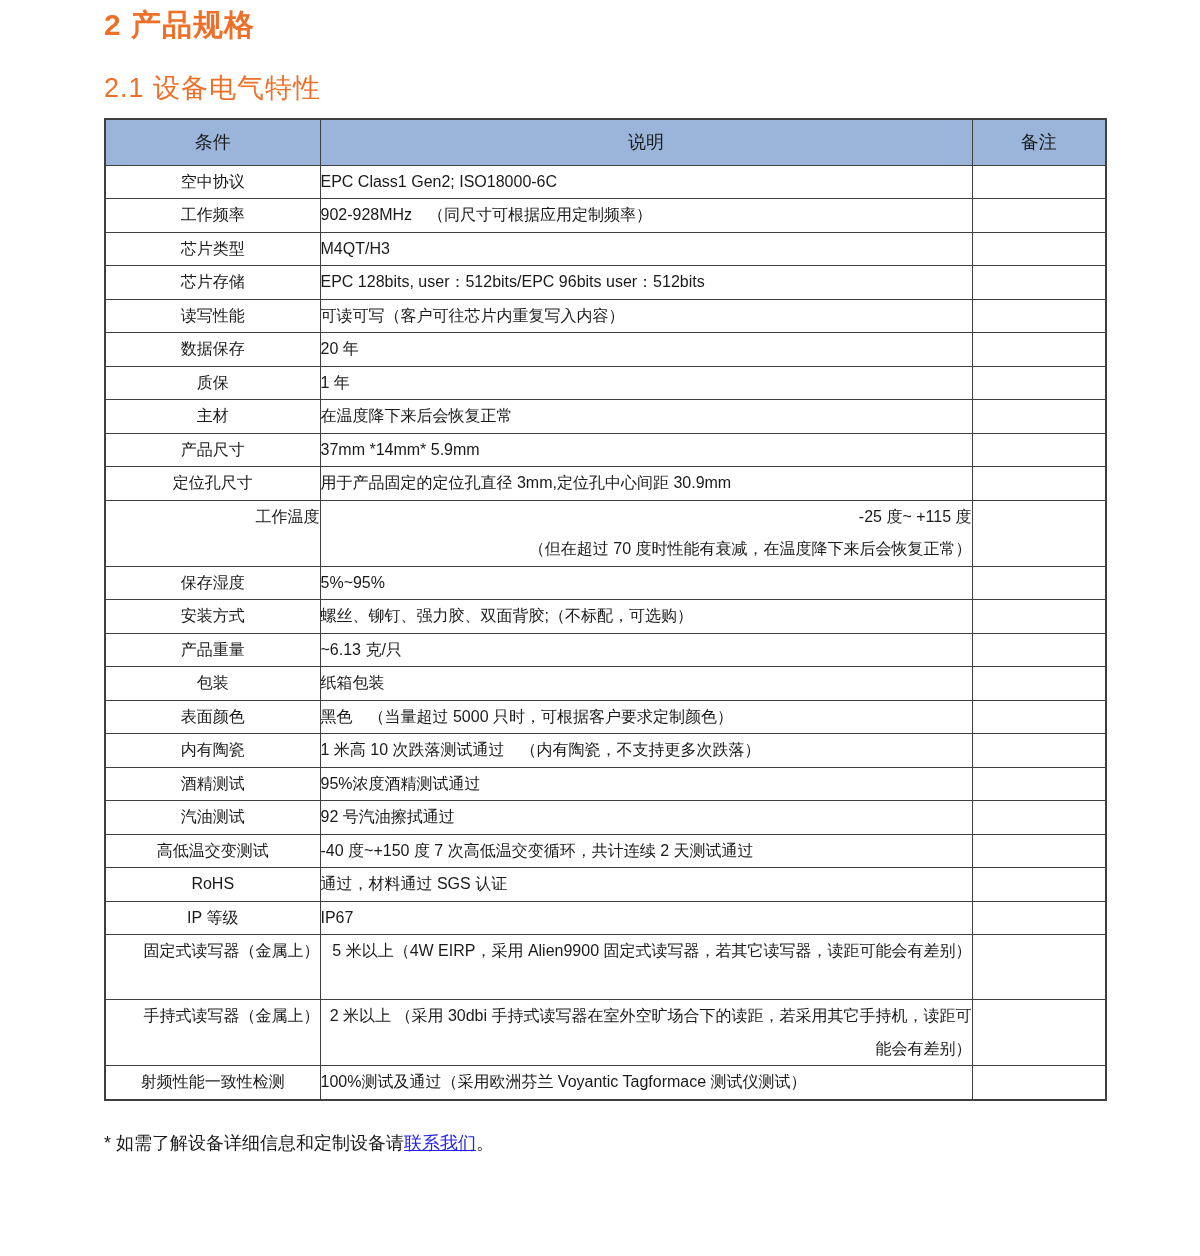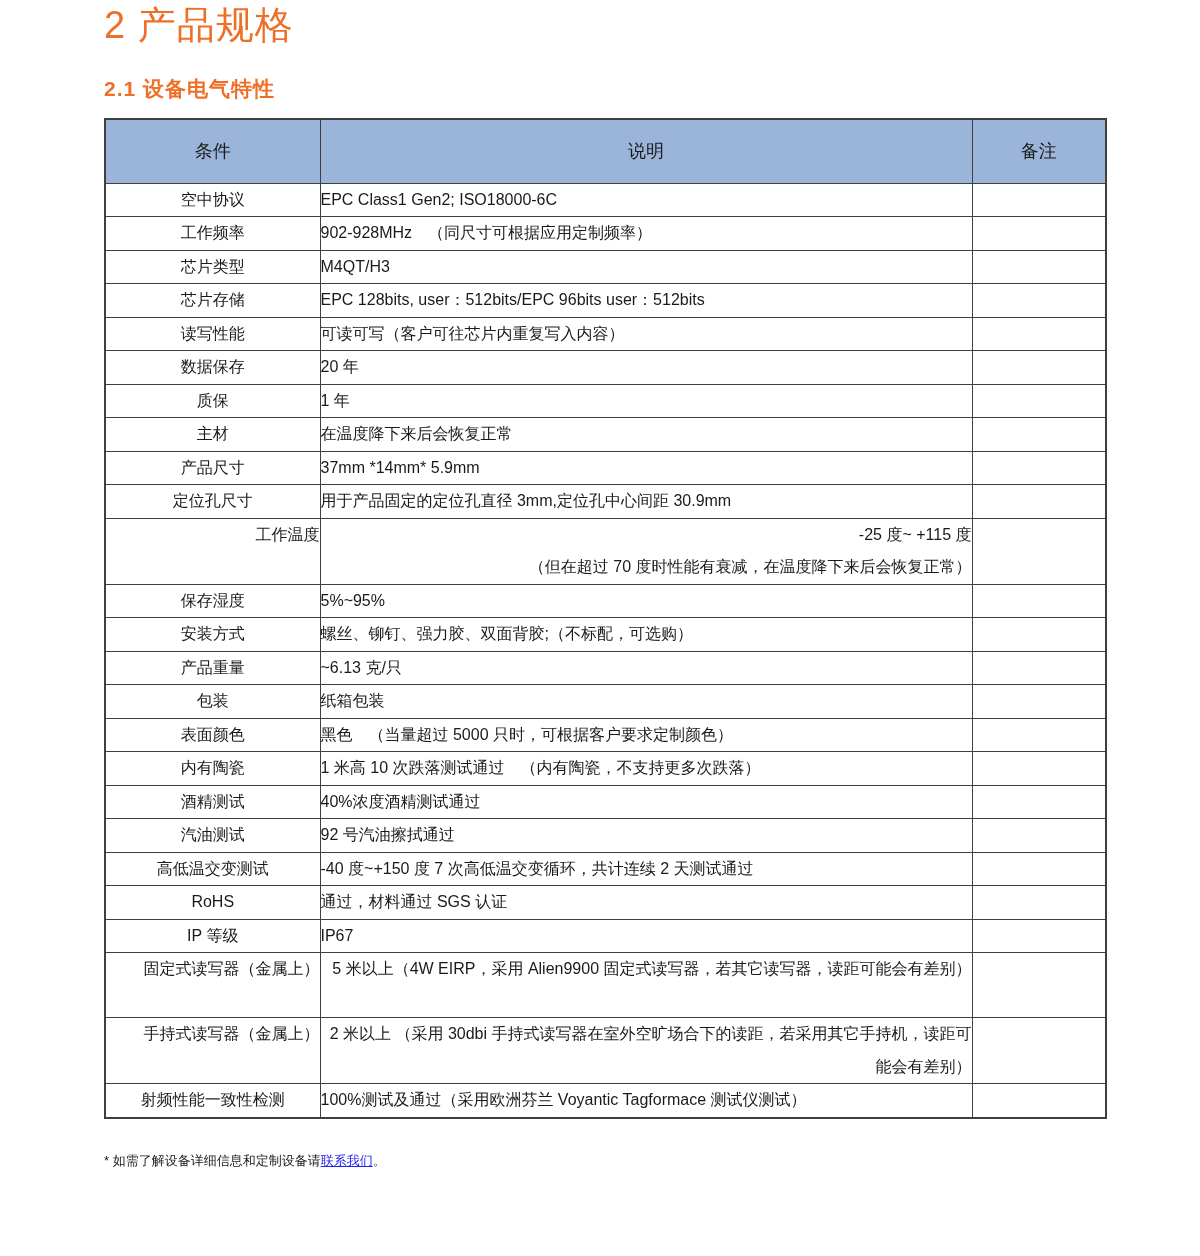--- a/index.html
+++ b/index.html
@@ -13,43 +13,43 @@
   html, body {
     margin: 0; padding: 0;
     background: #ffffff;
     width: 1200px; height: 1256px;
     font-family: "Liberation Sans", sans-serif;
     color: var(--text-color);
   }
   .page { padding: 0 0 0 104px; }
   .h1 {
     margin: 0; padding-top: 5px;
-    font-size: 38px; line-height: 40px;
-    font-weight: 400;
+    font-size: 30px; line-height: 40px;
+    font-weight: 700;
     color: var(--accent-orange);
     letter-spacing: 1px;
   }
   .h2 {
     margin: 0; padding-top: 28px; padding-bottom: 14px;
-    font-size: 21px; line-height: 31px;
-    font-weight: 700;
+    font-size: 27px; line-height: 31px;
+    font-weight: 400;
     color: var(--accent-orange);
     letter-spacing: 1px;
   }
   table.spec {
     border-collapse: collapse;
     table-layout: fixed;
     width: 1001px;
     border: 2px solid var(--border-color);
   }
   table.spec col.c1 { width: 215px; }
   table.spec col.c2 { width: 652px; }
   table.spec col.c3 { width: 134px; }
   table.spec th {
-    height: 64px;
+    height: 46px;
     background: var(--header-bg);
     border: 1px solid var(--border-color);
     font-size: 18px;
     font-weight: normal;
     text-align: center;
     vertical-align: middle;
     padding: 0;
   }
   table.spec td {
     border: 1px solid var(--border-color);
@@ -59,21 +59,21 @@
     padding: 0;
     height: 32.5px;
     overflow: hidden;
   }
   table.spec tr.tall td { height: 65px; text-align: right; }
   td.cond { text-align: center; padding: 0 4px; }
   td.desc { text-align: left; padding: 0 12px; }
   td.remark { text-align: left; }
   .note {
     margin: 0; padding-top: 30px;
-    font-size: 13px;
+    font-size: 18px;
     line-height: 24px;
   }
   .note a.link {
     color: var(--link-blue);
     text-decoration: underline;
     cursor: pointer;
   }
 </style>
 </head>
 <body>
@@ -214,21 +214,21 @@
         <tr>
           <td class="cond">内有陶瓷</td>
           <td class="desc">
             <div>1 米高 10 次跌落测试通过　（内有陶瓷，不支持更多次跌落）</div>
           </td>
           <td class="remark"></td>
         </tr>
         <tr>
           <td class="cond">酒精测试</td>
           <td class="desc">
-            <div>40%浓度酒精测试通过</div>
+            <div>95%浓度酒精测试通过</div>
           </td>
           <td class="remark"></td>
         </tr>
         <tr>
           <td class="cond">汽油测试</td>
           <td class="desc">
             <div>92 号汽油擦拭通过</div>
           </td>
           <td class="remark"></td>
         </tr>

